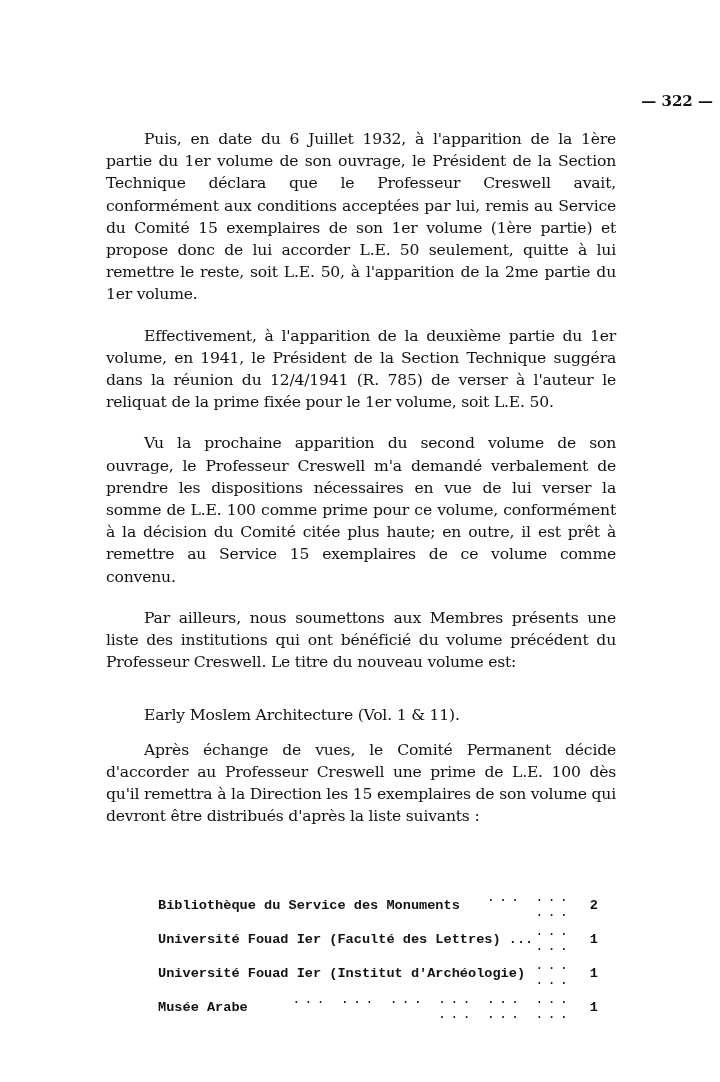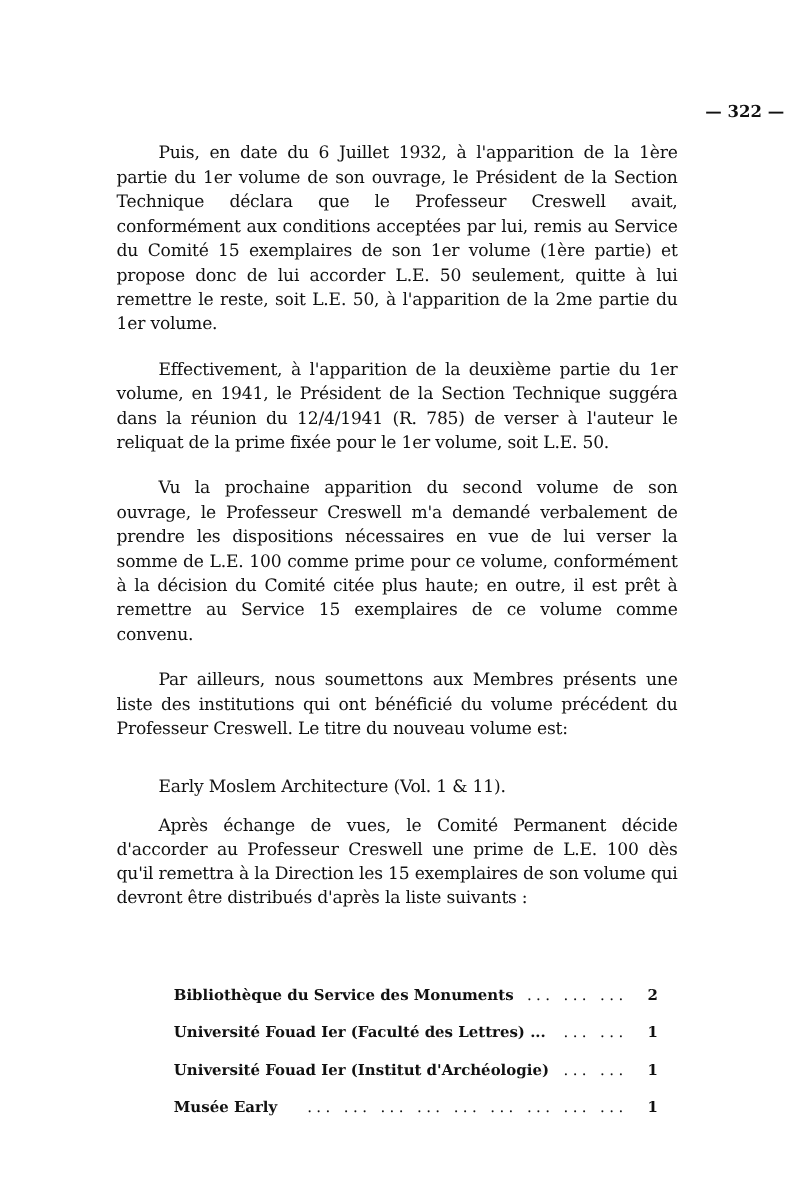--- a/index.html
+++ b/index.html
@@ -7,21 +7,21 @@
          font-family: "DejaVu Serif", "Liberation Serif", serif; color: #111; }
   .page-num { position: absolute; top: 92px; left: 0; width: 713px; text-align: right;
               font-size: 15px; font-weight: bold; }
   .body { position: absolute; left: 106px; width: 510px; top: 128px;
           font-size: 15.6px; line-height: 22.2px; font-weight: normal; letter-spacing: -0.2px; }
   .para { text-align: justify; text-indent: 38px; margin: 0; }
   .gap { height: 19px; }
   .gap-s { height: 12px; }
   .list { position: absolute; left: 158px; width: 440px; top: 888px;
           font-size: 13.6px; font-weight: bold; }
-  .row { display: flex; justify-content: space-between; height: 34px; align-items: center; }
+  .row { display: flex; justify-content: space-between; height: 34px; align-items: center; font-family: Liberation Mono, monospace; }
   .row .dots { flex: 1; text-align: right; padding-right: 18px; letter-spacing: 4px; font-weight: normal; }
 </style>
 </head>
 <body>
 
 <div class="page-num">— 322 —</div>
 
 <div class="body">
   <p class="para">Puis, en date du 6 Juillet 1932, à l'apparition de la 1ère partie du 1er volume de son ouvrage, le Président de la Section Technique déclara que le Professeur Creswell avait, conformément aux conditions acceptées par lui, remis au Service du Comité 15 exemplaires de son 1er volume (1ère partie) et propose donc de lui accorder L.E. 50 seulement, quitte à lui remettre le reste, soit L.E. 50, à l'apparition de la 2me partie du 1er volume.</p>
   <div class="gap"></div>
@@ -47,17 +47,17 @@
     <span>Université Fouad Ier (Faculté des Lettres) ...</span>
     <span class="dots">... ...</span>
     <span>1</span>
   </div>
   <div class="row">
     <span>Université Fouad Ier (Institut d'Archéologie)</span>
     <span class="dots">... ...</span>
     <span>1</span>
   </div>
   <div class="row">
-    <span>Musée Early</span>
+    <span>Musée Arabe</span>
     <span class="dots">... ... ... ... ... ... ... ... ...</span>
     <span>1</span>
   </div>
 </div>
 
 </body></html>

